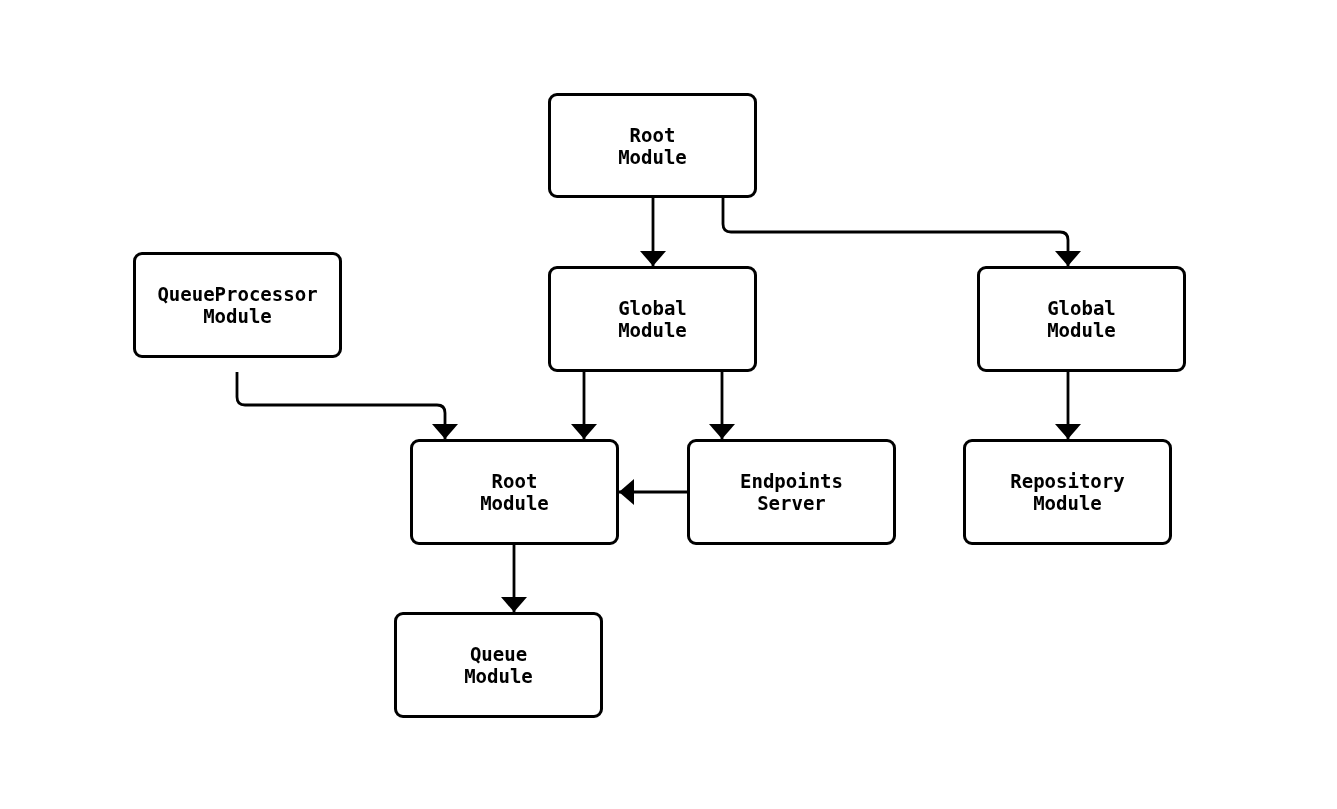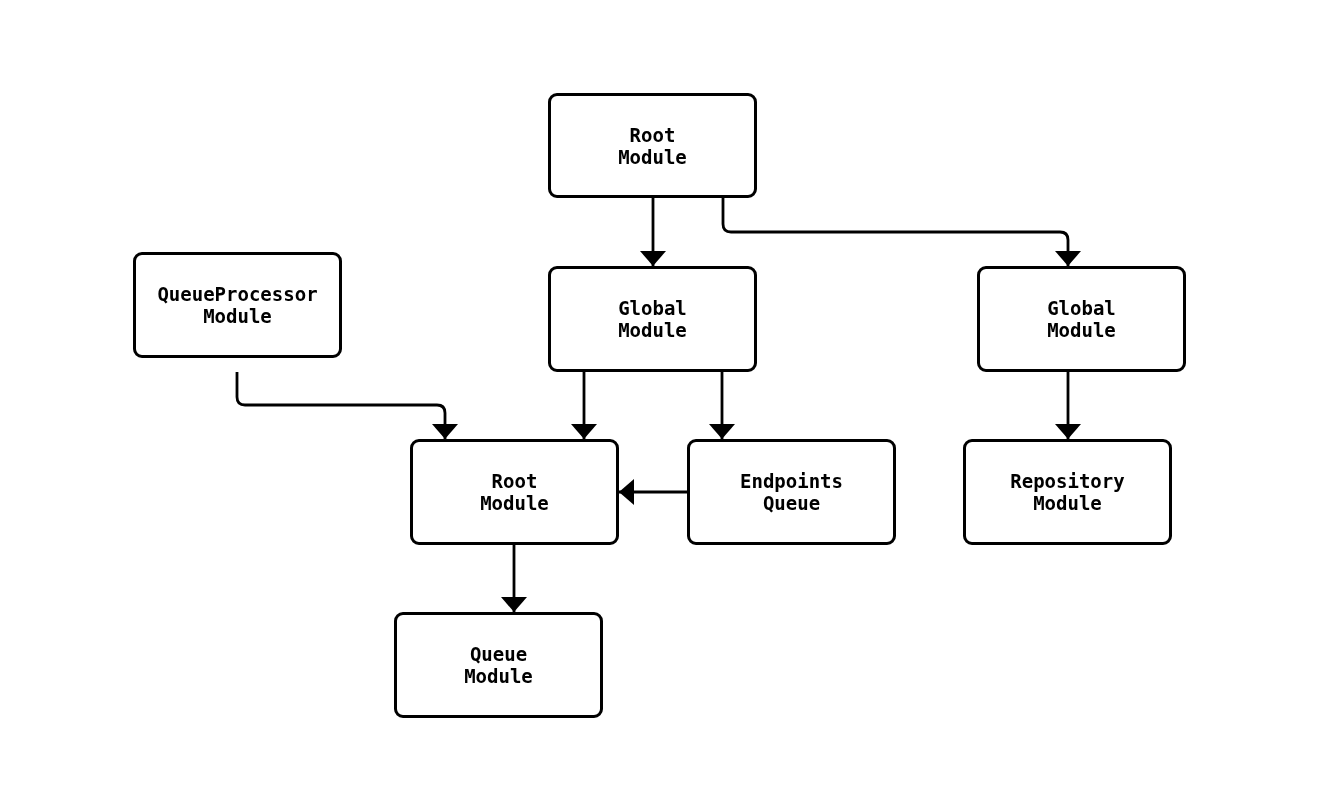--- a/index.html
+++ b/index.html
@@ -100,21 +100,21 @@
 Module</span>
   </div>
 
   <div class="node node-core">
     <span class="label">Root
 Module</span>
   </div>
 
   <div class="node node-endpoints">
     <span class="label">Endpoints
-Queue</span>
+Server</span>
   </div>
 
   <div class="node node-repository">
     <span class="label">Repository
 Module</span>
   </div>
 
   <div class="node node-queue">
     <span class="label">Queue
 Module</span>

